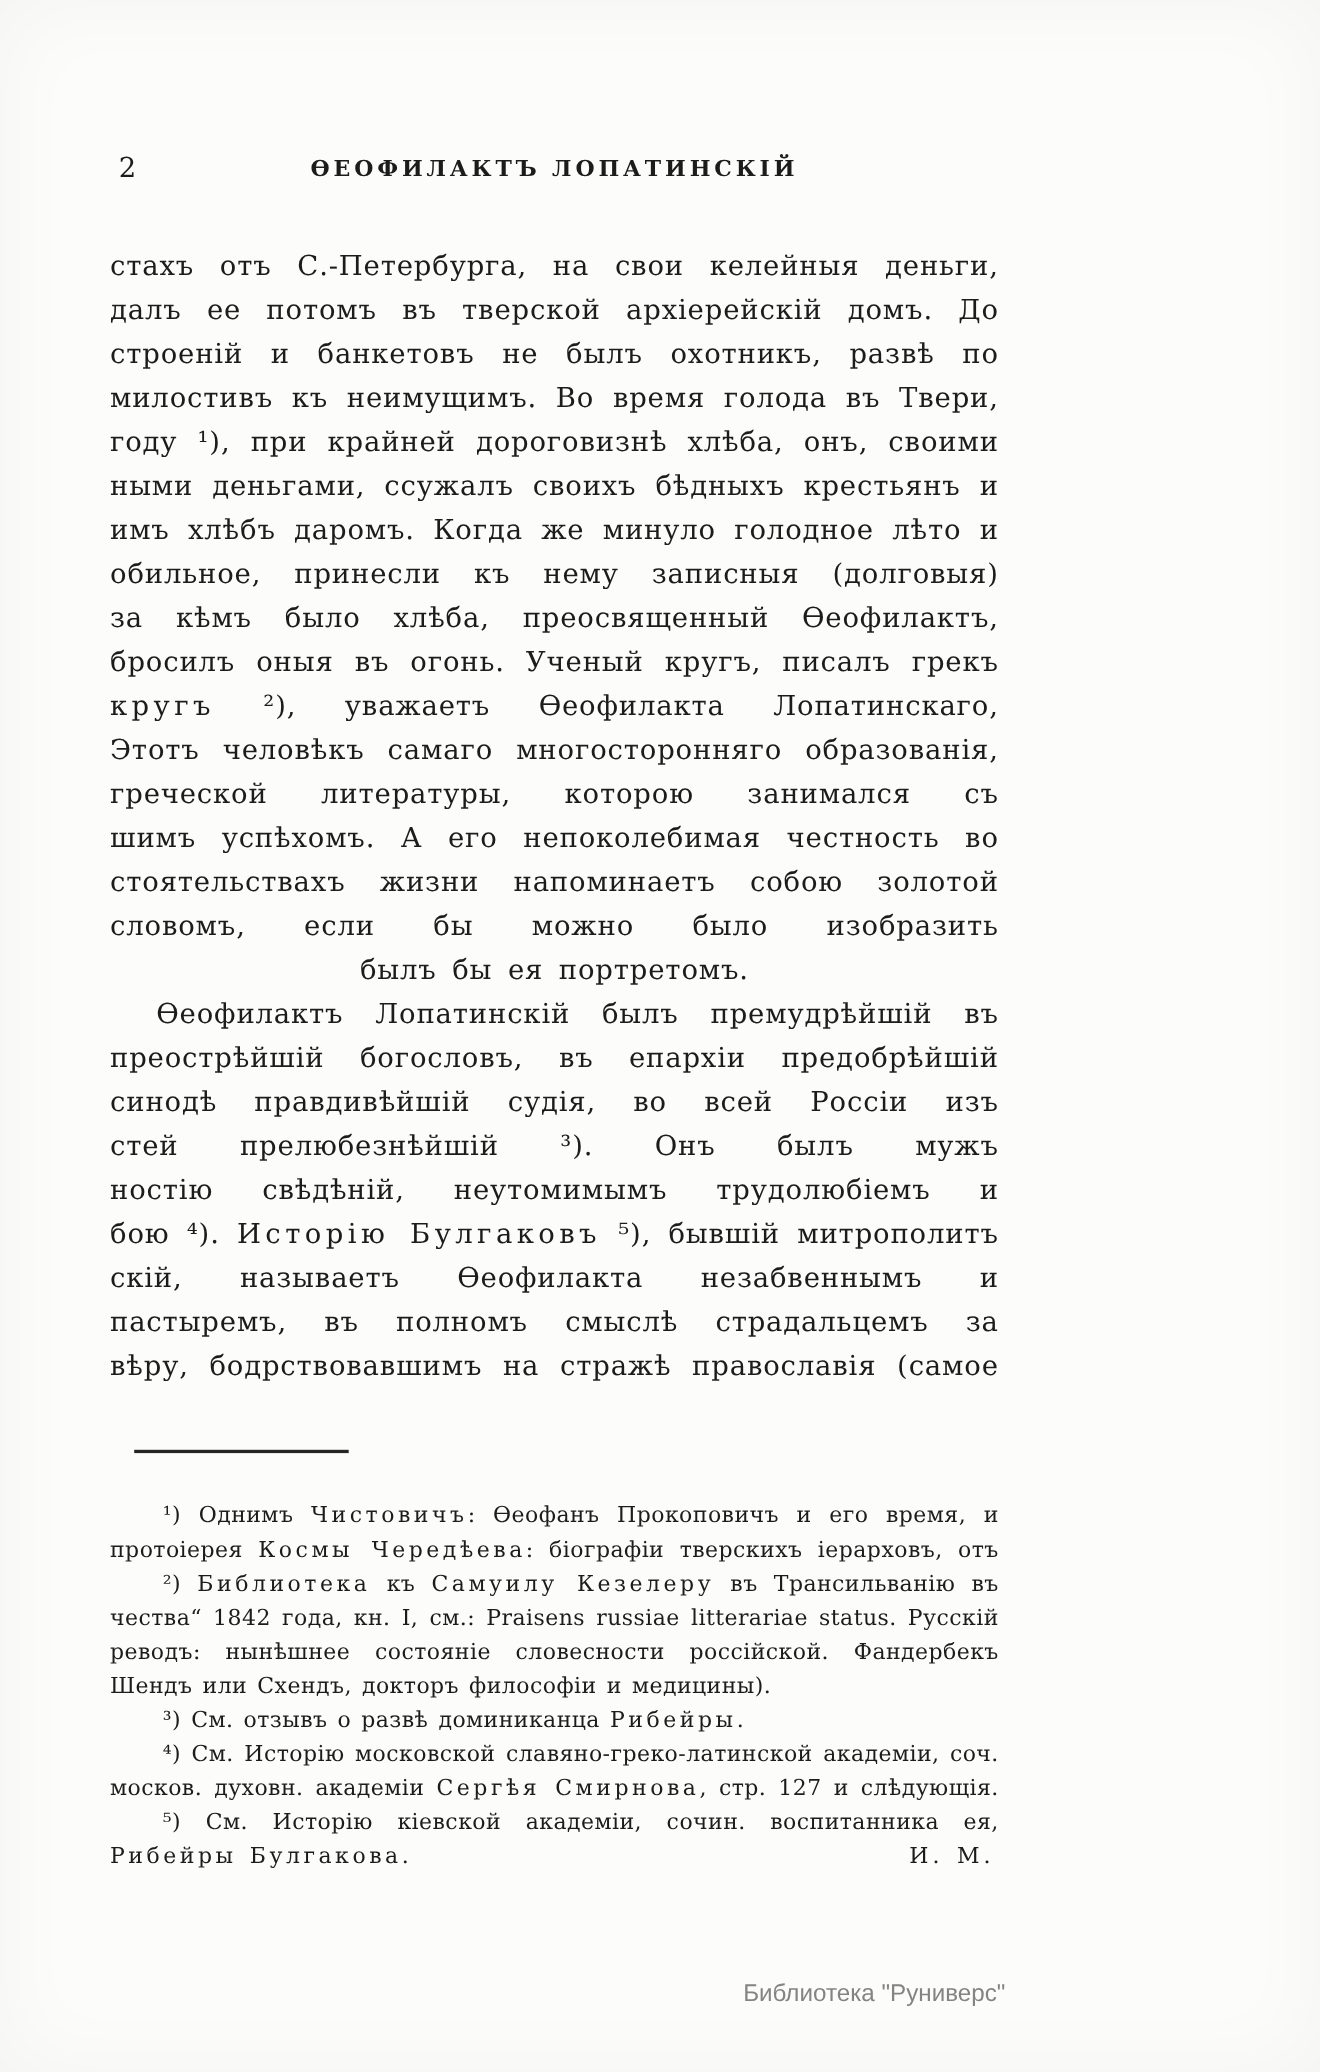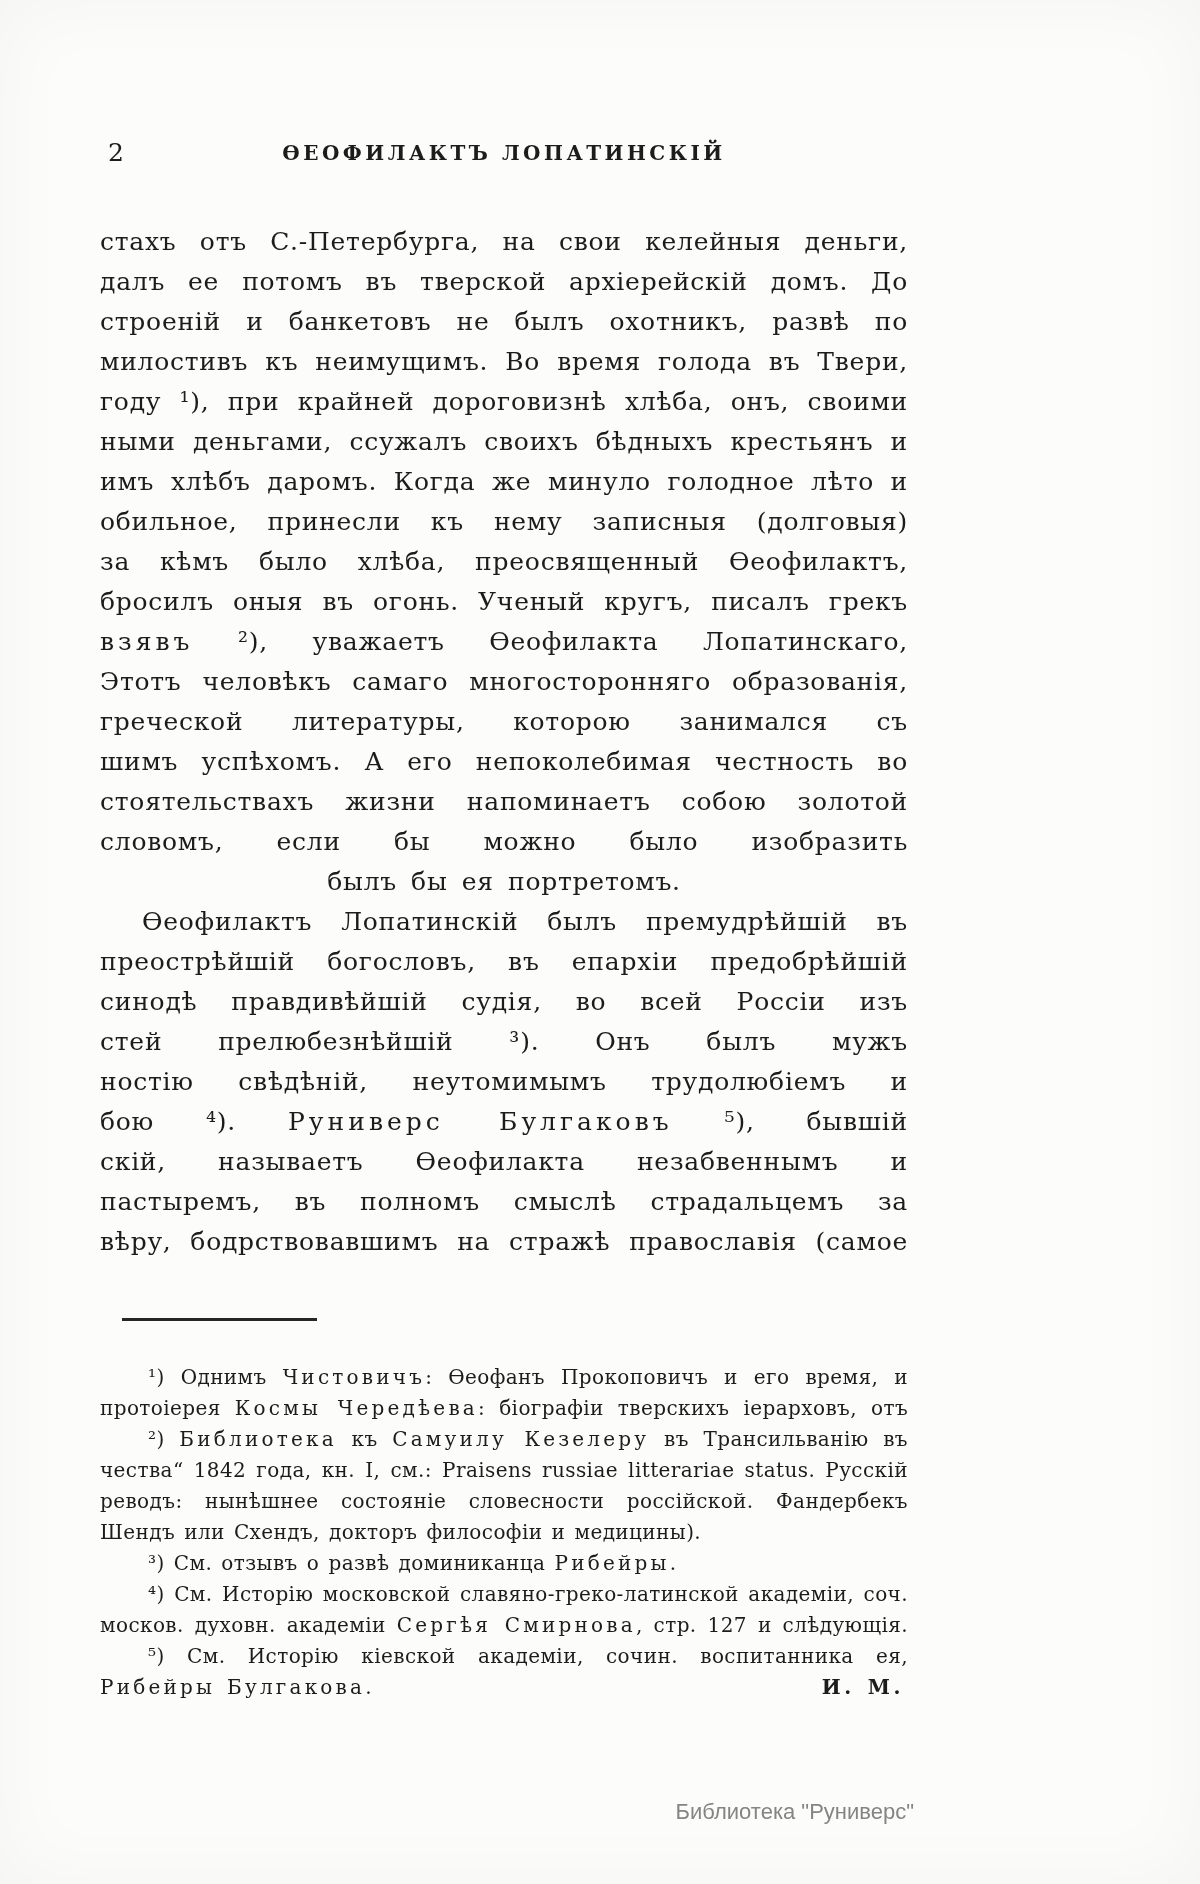--- a/index.html
+++ b/index.html
@@ -32,21 +32,21 @@
   }
   .tline { position:relative; text-align:left; white-space:normal; overflow:hidden; }
   .body-text .tline { font-size:25px; line-height:40px; height:40px; letter-spacing:0.03em; word-spacing:0.22em;text-align:center; }
   .footnotes-text .tline { font-size:20px; line-height:31px; height:31px; letter-spacing:0.02em; word-spacing:0.12em; }
   .tline.just { text-align:justify; text-align-last:justify; }
   .body-text .tline.ind { text-indent:42px; }
   .footnotes-text .tline.ind { text-indent:48px; }
   .sp { letter-spacing:0.16em; }
   .rightsig {
     position:absolute; right:4px; top:0;
-    letter-spacing:0.18em; font-weight:bold;
+    letter-spacing:0.18em; font-weight:normal;
   }
   .fnrule {
     position:absolute; left:122px; top:1318px;
     width:195px; height:3px;
     background:#262626;
   }
   .watermark {
     position:absolute; top:1799px; right:286px;
     font-family:"Liberation Sans", sans-serif;
     font-size:22px;
@@ -67,33 +67,33 @@
       <div class="tline just"><span>стахъ отъ С.-Петербурга, на свои келейныя деньги, онъ от-</span></div>
       <div class="tline just"><span>далъ ее потомъ въ тверской архіерейскій домъ. До лишнихъ</span></div>
       <div class="tline just"><span>строеній и банкетовъ не былъ охотникъ, развѣ по нуждѣ. Былъ</span></div>
       <div class="tline just"><span>милостивъ къ неимущимъ. Во время голода въ Твери, въ 1734</span></div>
       <div class="tline just"><span>году ¹), при крайней дороговизнѣ хлѣба, онъ, своими келей-</span></div>
       <div class="tline just"><span>ными деньгами, ссужалъ своихъ бѣдныхъ крестьянъ и раздавалъ</span></div>
       <div class="tline just"><span>имъ хлѣбъ даромъ. Когда же минуло голодное лѣто и настало</span></div>
       <div class="tline just"><span>обильное, принесли къ нему записныя (долговыя) книги, сколько</span></div>
       <div class="tline just"><span>за кѣмъ было хлѣба, преосвященный Ѳеофилактъ, взявъ книги,</span></div>
       <div class="tline just"><span>бросилъ оныя въ огонь. Ученый кругъ, писалъ грекъ </span></div>
-      <div class="tline just"><span class="sp">взявъ</span><span> ²), уважаетъ Ѳеофилакта Лопатинскаго, епископа тверскаго.</span></div>
+      <div class="tline just"><span class="sp">кругъ</span><span> ²), уважаетъ Ѳеофилакта Лопатинскаго, епископа тверскаго.</span></div>
       <div class="tline just"><span>Этотъ человѣкъ самаго многосторонняго образованія, знатокъ</span></div>
       <div class="tline just"><span>греческой литературы, которою занимался съ усердіемъ и боль-</span></div>
       <div class="tline just"><span>шимъ успѣхомъ. А его непоколебимая честность во всѣхъ об-</span></div>
       <div class="tline just"><span>стоятельствахъ жизни напоминаетъ собою золотой вѣкъ. Однимъ</span></div>
       <div class="tline just"><span>словомъ, если бы можно было изобразить добродѣтель, то онъ</span></div>
       <div class="tline"><span>былъ бы ея портретомъ.</span></div>
       <div class="tline just ind"><span>Ѳеофилактъ Лопатинскій былъ премудрѣйшій въ школахъ,</span></div>
       <div class="tline just"><span>преострѣйшій богословъ, въ епархіи предобрѣйшій пастырь, въ</span></div>
       <div class="tline just"><span>синодѣ правдивѣйшій судія, во всей Россіи изъ духовныхъ вла-</span></div>
       <div class="tline just"><span>стей прелюбезнѣйшій ³). Онъ былъ мужъ замѣчательный обшир-</span></div>
       <div class="tline just"><span>ностію свѣдѣній, неутомимымъ трудолюбіемъ и бѣдственною судь-</span></div>
-      <div class="tline just"><span>бою ⁴). </span><span class="sp">Руниверс Булгаковъ</span><span> ⁵), бывшій митрополитъ москов-</span></div>
+      <div class="tline just"><span>бою ⁴). </span><span class="sp">Исторію Булгаковъ</span><span> ⁵), бывшій митрополитъ москов-</span></div>
       <div class="tline just"><span>скій, называетъ Ѳеофилакта незабвеннымъ и знаменитымъ архи-</span></div>
       <div class="tline just"><span>пастыремъ, въ полномъ смыслѣ страдальцемъ за православную</span></div>
       <div class="tline just"><span>вѣру, бодрствовавшимъ на стражѣ православія (самое слово Ѳео-</span></div>
     </div>
 
   <div class="fnrule"></div>
 
   <div class="footnotes-text">
       <div class="tline just ind"><span>¹) Однимъ </span><span class="sp">Чистовичъ</span><span>: Ѳеофанъ Прокоповичъ и его время, и тверского</span></div>
       <div class="tline just"><span>протоіерея </span><span class="sp">Космы Чередѣева</span><span>: біографіи тверскихъ іерарховъ, отъ начала</span></div>

